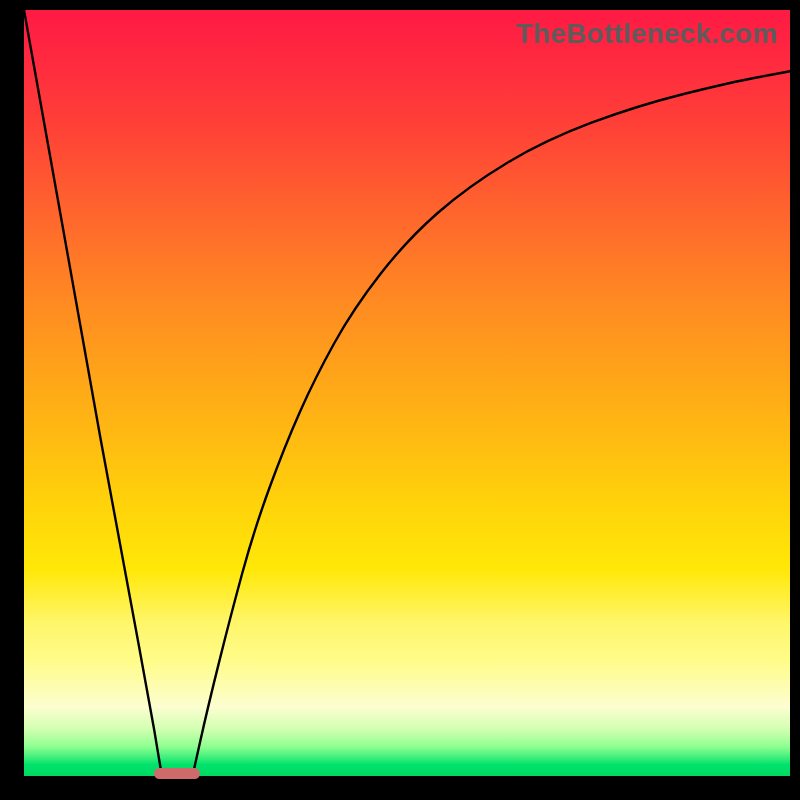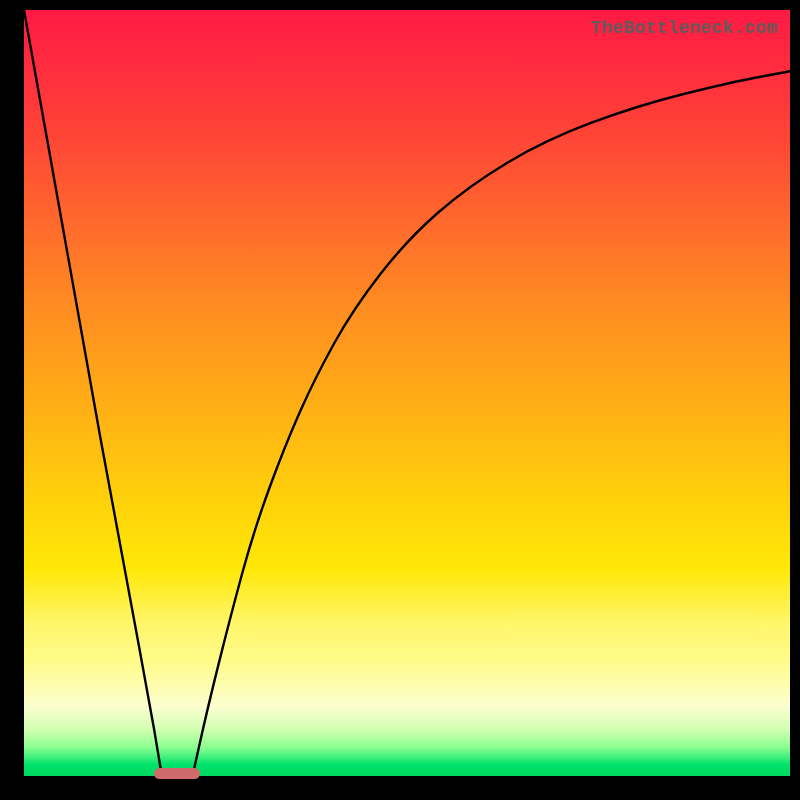--- a/index.html
+++ b/index.html
@@ -32,22 +32,22 @@
       #8cff90 96.2%,
       #44ef7d 97.5%,
       #00e36b 98.5%,
       #00d862 100%
     );
   }
   .watermark {
     position: absolute;
     top: 8px;
     right: 12px;
-    font-family: Liberation Mono, monospace;
-    font-size: 18px;
+    font-family: Liberation Sans, sans-serif;
+    font-size: 28px;
     font-weight: 600;
     color: #5c5c5c;
     letter-spacing: 0.2px;
     pointer-events: none;
   }
   svg.curves {
     position: absolute;
     inset: 0;
     width: 100%;
     height: 100%;

